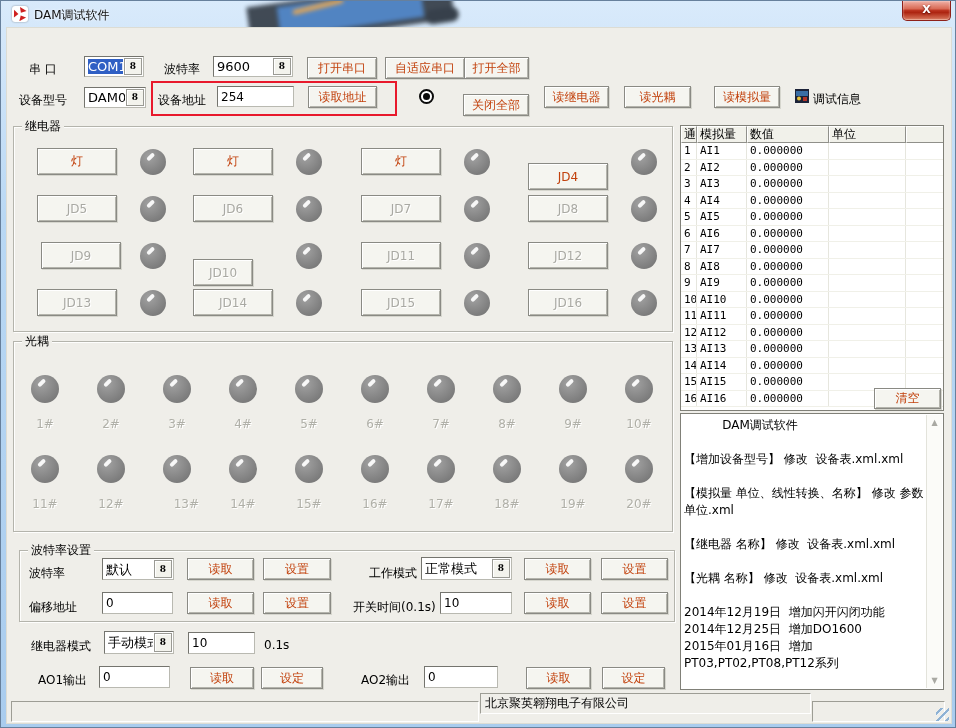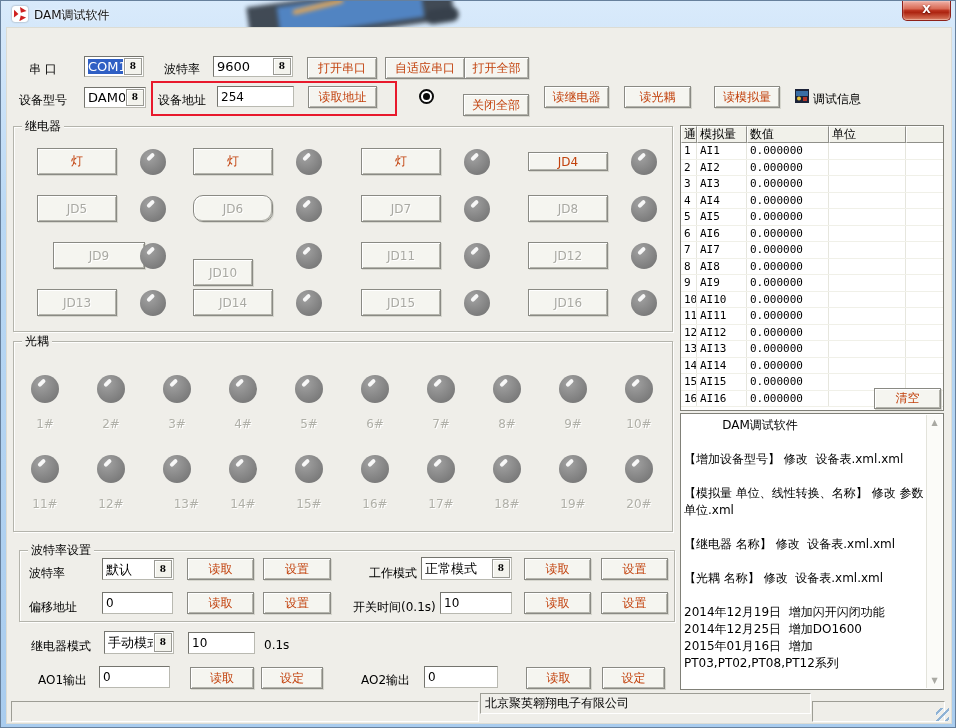--- a/index.html
+++ b/index.html
@@ -142,31 +142,31 @@
   <div class="gb" style="left:12px;top:125px;width:658px;height:204px;">
     <span class="legend">继电器</span>
   </div>
   <div id="relay-items">
         <button class="btn3d" style="left: 36px; top: 147px; width: 80px; height: 27px;">灯</button>
         <span class="ball" style="left: 139px; top: 148px;"></span>
         <button class="btn3d" style="left: 192px; top: 147px; width: 80px; height: 27px;">灯</button>
         <span class="ball" style="left: 295px; top: 148px;"></span>
         <button class="btn3d" style="left: 360px; top: 147px; width: 80px; height: 27px;">灯</button>
         <span class="ball" style="left: 463px; top: 148px;"></span>
-        <button class="btn3d" style="left: 527px; top: 151px; width: 80px; height: 19px;">JD4</button>
+        <button class="btn3d" style="left: 527px; top: 162px; width: 80px; height: 27px;">JD4</button>
         <span class="ball" style="left: 630px; top: 148px;"></span>
         <button class="btn3d dis" style="left: 36px; top: 194px; width: 80px; height: 27px;">JD5</button>
         <span class="ball" style="left: 139px; top: 195px;"></span>
-        <button class="btn3d dis" style="left: 192px; top: 194px; width: 80px; height: 27px; border-radius: 10px;">JD6</button>
+        <button class="btn3d dis" style="left: 192px; top: 194px; width: 80px; height: 27px;">JD6</button>
         <span class="ball" style="left: 295px; top: 195px;"></span>
         <button class="btn3d dis" style="left: 360px; top: 194px; width: 80px; height: 27px;">JD7</button>
         <span class="ball" style="left: 463px; top: 195px;"></span>
         <button class="btn3d dis" style="left: 527px; top: 194px; width: 80px; height: 27px;">JD8</button>
         <span class="ball" style="left: 630px; top: 195px;"></span>
-        <button class="btn3d dis" style="left: 52px; top: 241px; width: 92px; height: 27px;">JD9</button>
+        <button class="btn3d dis" style="left: 40px; top: 241px; width: 80px; height: 27px;">JD9</button>
         <span class="ball" style="left: 139px; top: 242px;"></span>
         <button class="btn3d dis" style="left: 192px; top: 258px; width: 60px; height: 27px;">JD10</button>
         <span class="ball" style="left: 295px; top: 242px;"></span>
         <button class="btn3d dis" style="left: 360px; top: 241px; width: 80px; height: 27px;">JD11</button>
         <span class="ball" style="left: 463px; top: 242px;"></span>
         <button class="btn3d dis" style="left: 527px; top: 241px; width: 80px; height: 27px;">JD12</button>
         <span class="ball" style="left: 630px; top: 242px;"></span>
         <button class="btn3d dis" style="left: 36px; top: 288px; width: 80px; height: 27px;">JD13</button>
         <span class="ball" style="left: 139px; top: 289px;"></span>
         <button class="btn3d dis" style="left: 192px; top: 288px; width: 80px; height: 27px;">JD14</button>

